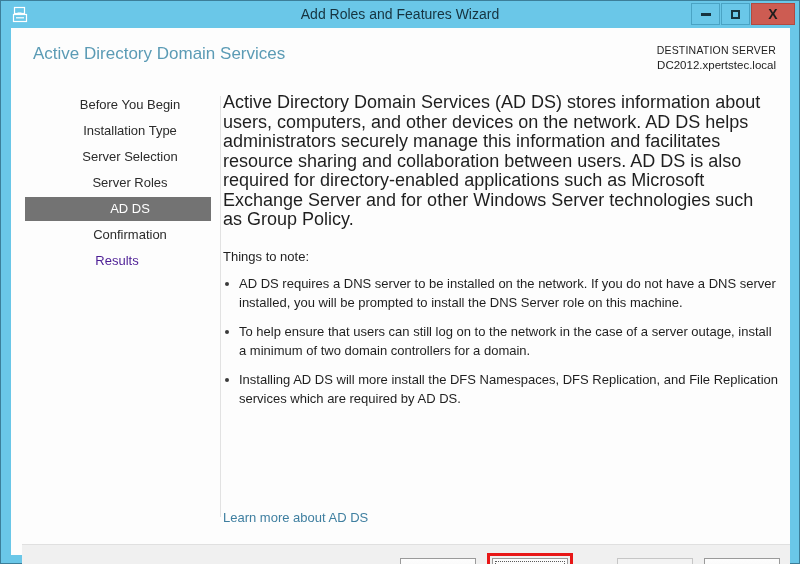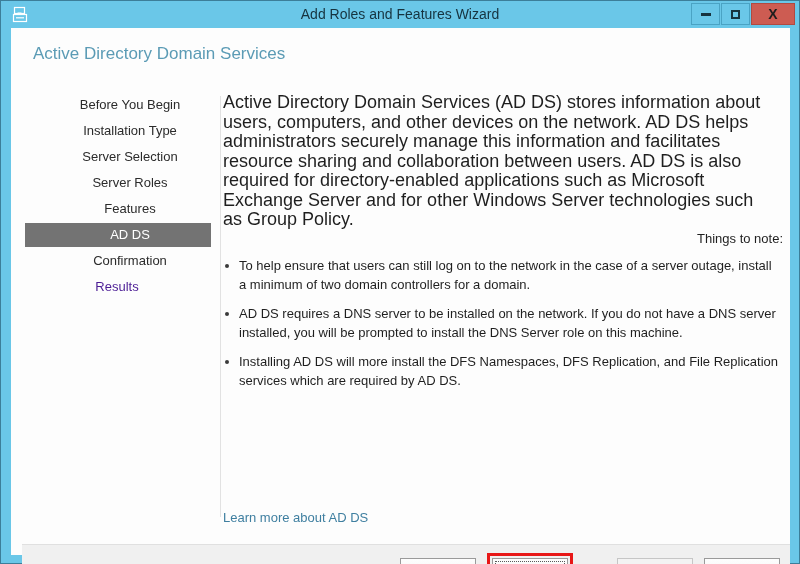--- a/index.html
+++ b/index.html
@@ -184,22 +184,21 @@
   .body-para {
     font-size: 18px;
     color: #1f1f1f;
     line-height: 19.5px;
     margin: 0;
     width: 550px;
   }
   .things-note {
     font-size: 13px;
     color: #1f1f1f;
-    margin: 1px 0 10px 0;
-    text-align: right;
+    margin: 19px 0 10px 0;
   }
   .bullets {
     margin: 0;
     padding: 0;
     list-style: none;
   }
   .bullets li {
     position: relative;
     font-size: 13px;
     color: #1f1f1f;
@@ -324,41 +323,44 @@
         <i class="glyph-max"></i>
       </div>
       <div class="win-btn close">X</div>
     </div>
   </div>
 
   <div class="client">
 
     <div class="page-header">
       <div class="page-title">Active Directory Domain Services</div>
+      <div class="dest-block">
+        <div class="dest-label">DESTINATION SERVER</div>
+        <div class="dest-value">DC2012.xpertstec.local</div>
+      </div>
     </div>
 
     <div class="sidebar">
       <div class="nav-item">Before You Begin</div>
       <div class="nav-item">Installation Type</div>
       <div class="nav-item">Server Selection</div>
       <div class="nav-item">Server Roles</div>
-      <div class="nav-item">Features</div>
       <div class="nav-item selected">AD DS</div>
       <div class="nav-item">Confirmation</div>
       <div class="nav-item disabled">Results</div>
     </div>
 
     <div class="v-divider"></div>
 
     <div class="content">
       <p class="body-para">Active Directory Domain Services (AD DS) stores information about users, computers, and other devices on the network.  AD DS helps administrators securely manage this information and facilitates resource sharing and collaboration between users.  AD DS is also required for directory-enabled applications such as Microsoft Exchange Server and for other Windows Server technologies such as Group Policy.</p>
       <div class="things-note">Things to note:</div>
       <ul class="bullets">
+        <li>AD DS requires a DNS server to be installed on the network.  If you do not have a DNS server installed, you will be prompted to install the DNS Server role on this machine.</li>
         <li>To help ensure that users can still log on to the network in the case of a server outage, install a minimum of two domain controllers for a domain.</li>
-        <li>AD DS requires a DNS server to be installed on the network.  If you do not have a DNS server installed, you will be prompted to install the DNS Server role on this machine.</li>
         <li>Installing AD DS will more install the DFS Namespaces, DFS Replication, and File Replication services which are required by AD DS.</li>
       </ul>
     </div>
 
     <a class="learn-link" href="#">Learn more about AD DS</a>
 
     <div class="footer-sep"></div>
     <div class="footer">
       <div class="btn-row">
         <button class="btn">&lt;&nbsp;<span class="accel">P</span>revious</button>

